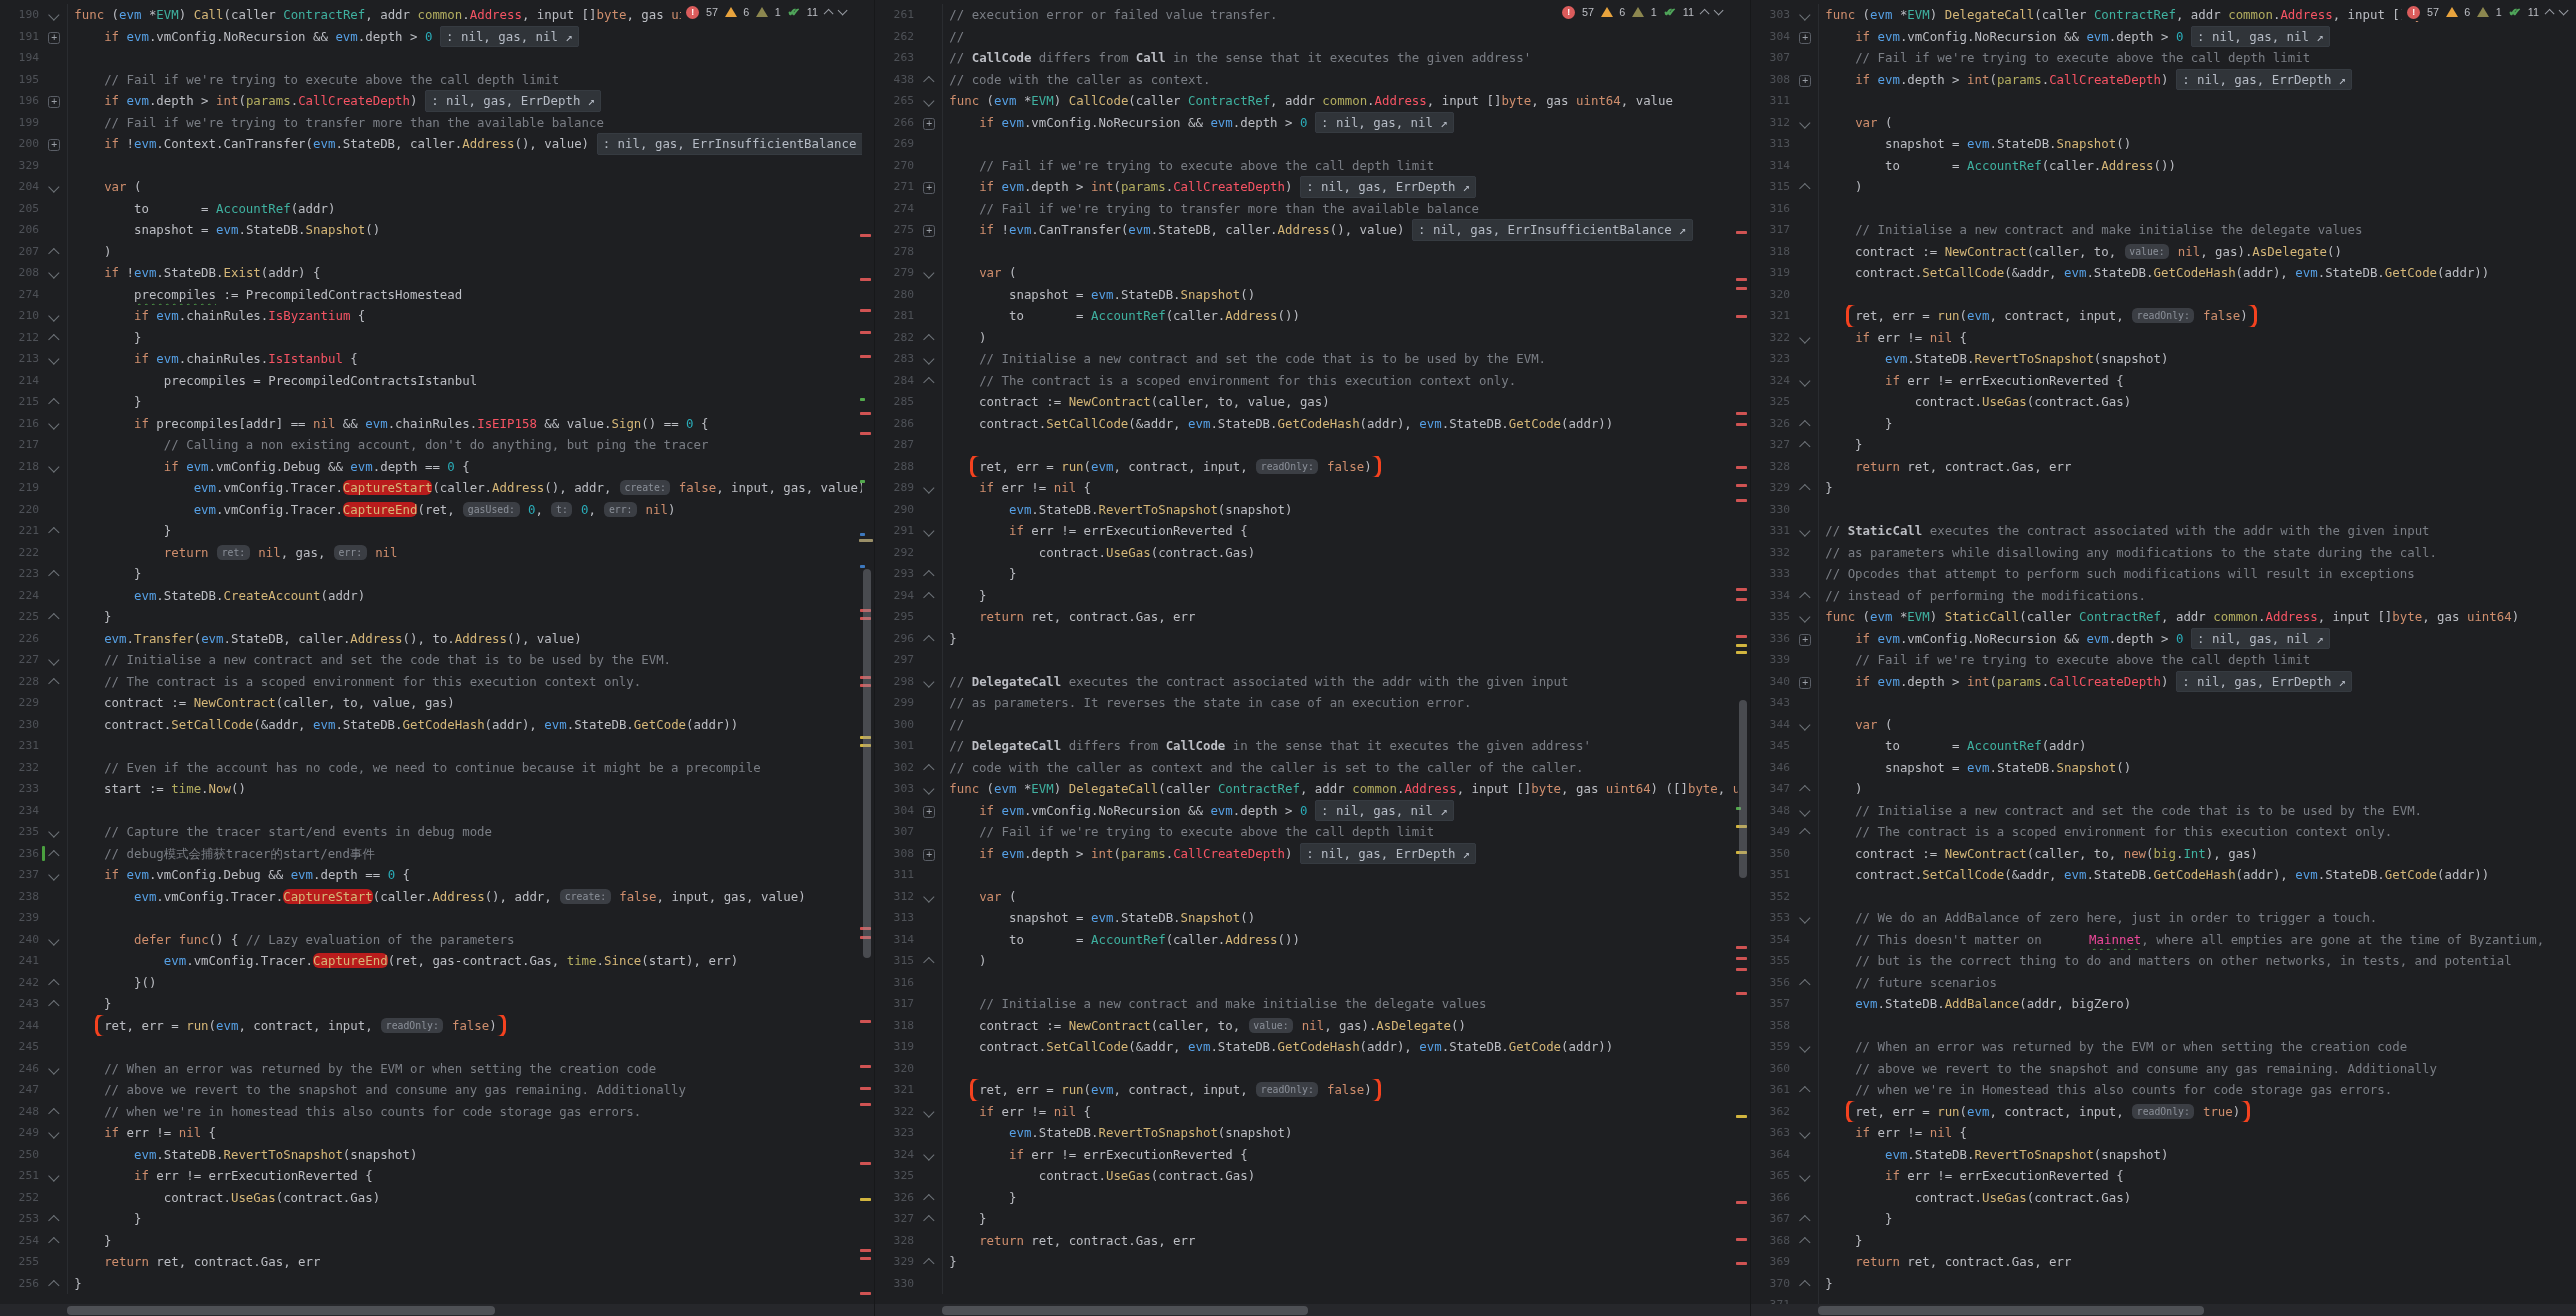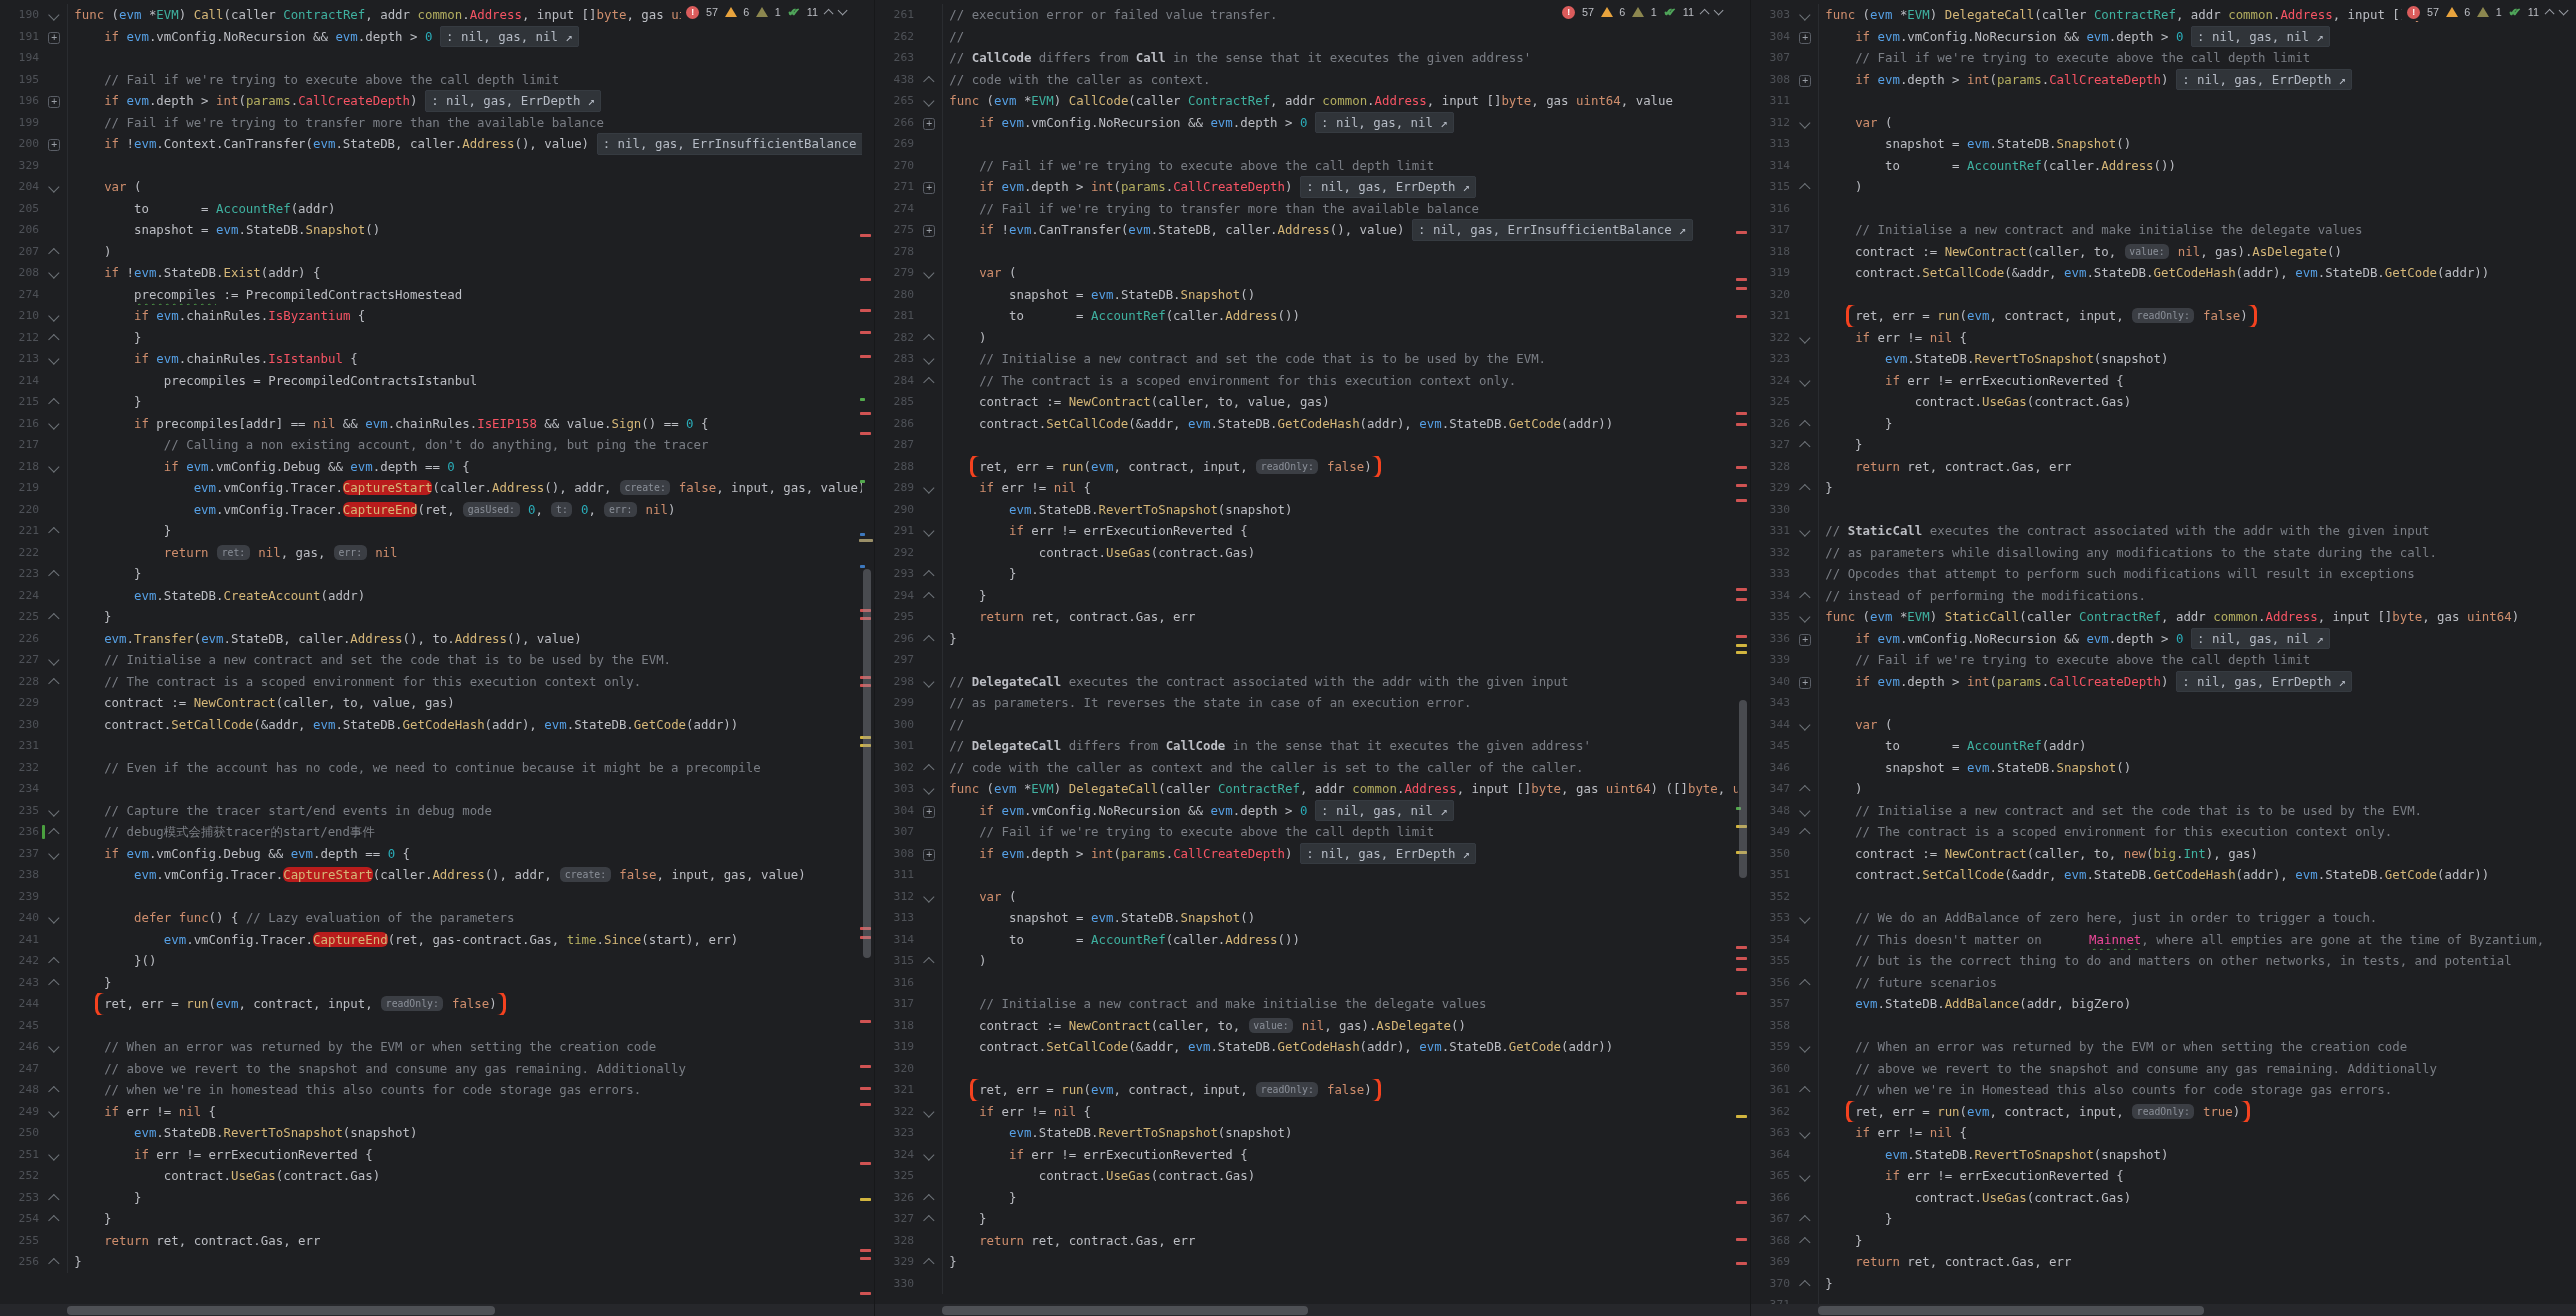--- a/index.html
+++ b/index.html
@@ -92,20 +92,21 @@
         <div class="row"><span class="ln">223</span><span class="gi"><i class="cvu"></i></span><span class="code"><span class="w">        }</span></span></div>
         <div class="row"><span class="ln">224</span><span class="gi"></span><span class="code"><span class="w">        </span><span class="v">evm</span><span class="w">.StateDB.</span><span class="fn">CreateAccount</span><span class="w">(addr)</span></span></div>
         <div class="row"><span class="ln">225</span><span class="gi"><i class="cvu"></i></span><span class="code"><span class="w">    }</span></span></div>
         <div class="row"><span class="ln">226</span><span class="gi"></span><span class="code"><span class="w">    </span><span class="v">evm</span><span class="w">.</span><span class="fn">Transfer</span><span class="w">(</span><span class="v">evm</span><span class="w">.StateDB, caller.</span><span class="fn">Address</span><span class="w">(), to.</span><span class="fn">Address</span><span class="w">(), value)</span></span></div>
         <div class="row"><span class="ln">227</span><span class="gi"><i class="cvd"></i></span><span class="code"><span class="w">    </span><span class="c">// Initialise a new contract and set the code that is to be used by the EVM.</span></span></div>
         <div class="row"><span class="ln">228</span><span class="gi"><i class="cvu"></i></span><span class="code"><span class="w">    </span><span class="c">// The contract is a scoped environment for this execution context only.</span></span></div>
         <div class="row"><span class="ln">229</span><span class="gi"></span><span class="code"><span class="w">    contract := </span><span class="fn">NewContract</span><span class="w">(caller, to, value, gas)</span></span></div>
         <div class="row"><span class="ln">230</span><span class="gi"></span><span class="code"><span class="w">    contract.</span><span class="fn">SetCallCode</span><span class="w">(&amp;addr, </span><span class="v">evm</span><span class="w">.StateDB.</span><span class="fn">GetCodeHash</span><span class="w">(addr), </span><span class="v">evm</span><span class="w">.StateDB.</span><span class="fn">GetCode</span><span class="w">(addr))</span></span></div>
         <div class="row"><span class="ln">231</span><span class="gi"></span><span class="code"></span></div>
         <div class="row"><span class="ln">232</span><span class="gi"></span><span class="code"><span class="w">    </span><span class="c">// Even if the account has no code, we need to continue because it might be a precompile</span></span></div>
+        <div class="row"><span class="ln">233</span><span class="gi"></span><span class="code"><span class="w">    start := </span><span class="p">time</span><span class="w">.</span><span class="fn">Now</span><span class="w">()</span></span></div>
         <div class="row"><span class="ln">234</span><span class="gi"></span><span class="code"></span></div>
         <div class="row"><span class="ln">235</span><span class="gi"><i class="cvd"></i></span><span class="code"><span class="w">    </span><span class="c">// Capture the tracer start/end events in debug mode</span></span></div>
         <div class="row"><span class="ln">236</span><span class="gi"><span class="chg"></span><i class="cvu"></i></span><span class="code"><span class="w">    </span><span class="c">// debug模式会捕获tracer的start/end事件</span></span></div>
         <div class="row"><span class="ln">237</span><span class="gi"><i class="cvd"></i></span><span class="code"><span class="w">    </span><span class="k">if</span><span class="w"> </span><span class="v">evm</span><span class="w">.vmConfig.Debug &amp;&amp; </span><span class="v">evm</span><span class="w">.depth == </span><span class="n">0</span><span class="w"> {</span></span></div>
         <div class="row"><span class="ln">238</span><span class="gi"></span><span class="code"><span class="w">        </span><span class="v">evm</span><span class="w">.vmConfig.Tracer.</span><span class="fh">CaptureStart</span><span class="w">(caller.</span><span class="fn">Address</span><span class="w">(), addr, </span><span class="i">create:</span><span class="w"> </span><span class="k">false</span><span class="w">, input, gas, value)</span></span></div>
         <div class="row"><span class="ln">239</span><span class="gi"></span><span class="code"></span></div>
         <div class="row"><span class="ln">240</span><span class="gi"><i class="cvd"></i></span><span class="code"><span class="w">        </span><span class="k">defer</span><span class="w"> </span><span class="k">func</span><span class="w">() { </span><span class="c">// Lazy evaluation of the parameters</span></span></div>
         <div class="row"><span class="ln">241</span><span class="gi"></span><span class="code"><span class="w">            </span><span class="v">evm</span><span class="w">.vmConfig.Tracer.</span><span class="fh">CaptureEnd</span><span class="w">(ret, gas-contract.Gas, </span><span class="p">time</span><span class="w">.</span><span class="fn">Since</span><span class="w">(start), err)</span></span></div>
         <div class="row"><span class="ln">242</span><span class="gi"><i class="cvu"></i></span><span class="code"><span class="w">        }()</span></span></div>
         <div class="row"><span class="ln">243</span><span class="gi"><i class="cvu"></i></span><span class="code"><span class="w">    }</span></span></div>

